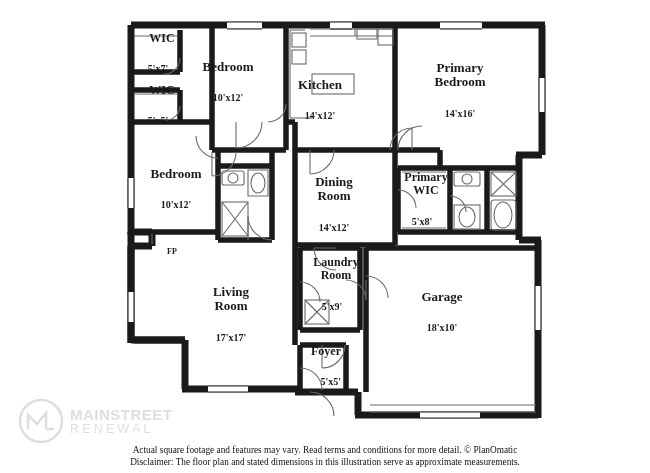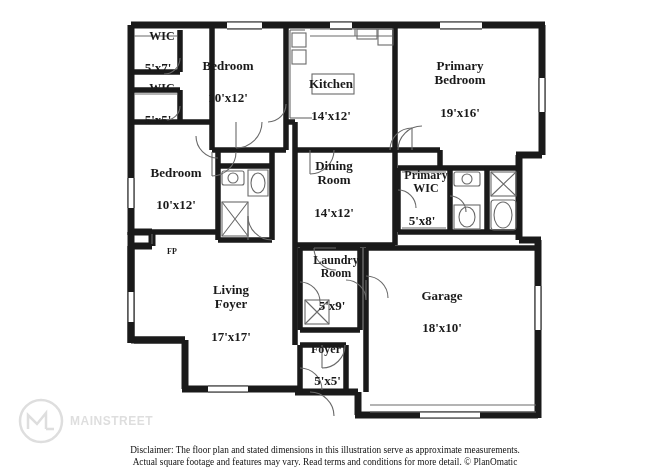--- a/index.html
+++ b/index.html
@@ -32,25 +32,25 @@
     transform: translate(-50%, -50%);
     pointer-events: none;
   }
   .room-label .name {
     display: block;
     font-size: 13px;
     font-weight: bold;
   }
   .room-label .dims {
     display: block;
-    font-size: 13px;
+    font-size: 10px;
     font-weight: bold;
   }
   .small .name { font-size: 12px; margin-left: 8px; }
-  .small .dims { font-size: 13px; }
+  .small .dims { font-size: 10px; }
   .fp-label {
     position: absolute;
     font-size: 8px;
     font-weight: bold;
     font-family: "Liberation Serif", serif;
     color: #1a1a1a;
     transform: translate(-50%, -50%);
   }
   #watermark {
     position: absolute;
@@ -59,21 +59,21 @@
     display: flex;
     align-items: center;
     opacity: 0.22;
   }
   #watermark .wm-text {
     margin-left: 6px;
     line-height: 1.0;
   }
   #watermark .wm-main {
     font-family: "Liberation Sans", sans-serif;
-    font-size: 12px;
+    font-size: 15px;
     font-weight: bold;
     letter-spacing: 0.5px;
     color: #6b6b6b;
     display: block;
   }
   #watermark .wm-sub {
     font-family: "Liberation Sans", sans-serif;
     font-size: 12.5px;
     letter-spacing: 3.2px;
     color: #6b6b6b;
@@ -309,57 +309,57 @@
 <div class="room-label" style="left:228px; top:82px;">
   <span class="name">Bedroom</span>
   <span class="dims">10'x12'</span>
 </div>
 
 <div class="room-label small" style="left:158px; top:105px;">
   <span class="name">WIC</span>
   <span class="dims">5'x5'</span>
 </div>
 
-<div class="room-label" style="left:331px; top:100px;">
+<div class="room-label" style="left:320px; top:100px;">
   <span class="name">Kitchen</span>
   <span class="dims">14'x12'</span>
 </div>
 
 <div class="room-label" style="left:460px; top:90px;">
   <span class="name">Primary
 Bedroom</span>
-  <span class="dims">19'x16'</span>
+  <span class="dims">14'x16'</span>
 </div>
 
 <div class="room-label" style="left:176px; top:189px;">
   <span class="name">Bedroom</span>
   <span class="dims">10'x12'</span>
 </div>
 
-<div class="room-label" style="left:334px; top:190px;">
+<div class="room-label" style="left:334px; top:204px;">
   <span class="name">Dining
 Room</span>
   <span class="dims">14'x12'</span>
 </div>
 
 <div class="room-label small" style="left:422px; top:199px;">
   <span class="name">Primary
 WIC</span>
   <span class="dims">5'x8'</span>
 </div>
 
 <div class="room-label small" style="left:332px; top:284px;">
   <span class="name">Laundry
 Room</span>
   <span class="dims">5'x9'</span>
 </div>
 
 <div class="room-label" style="left:231px; top:314px;">
   <span class="name">Living
-Foyer</span>
+Room</span>
   <span class="dims">17'x17'</span>
 </div>
 
 <div class="room-label" style="left:442px; top:312px;">
   <span class="name">Garage</span>
   <span class="dims">18'x10'</span>
 </div>
 
 <div class="room-label small" style="left:322px; top:366px;text-align:right;">
   <span class="name">Foyer</span>
@@ -369,19 +369,20 @@
 <div class="fp-label" style="left:172px; top:251px;">FP</div>
 
 <div id="watermark">
   <svg width="46" height="46" viewBox="0 0 46 46">
     <circle cx="23" cy="23" r="21" fill="none" stroke="#6b6b6b" stroke-width="2.5"></circle>
     <path d="M10,31 L10,17 L19,26 L28,15 L28,31" fill="none" stroke="#6b6b6b" stroke-width="2.5"></path>
     <path d="M28,31 L36,31" fill="none" stroke="#6b6b6b" stroke-width="2.5"></path>
   </svg>
   <span class="wm-text">
     <span class="wm-main">MAINSTREET</span>
+    <span class="wm-sub">RENEWAL</span>
   </span>
 </div>
 
 <div id="disclaimer">
+  <div>Actual square footage and features may vary. Read terms and conditions for more detail. © PlanOmatic</div>
   <div>Disclaimer: The floor plan and stated dimensions in this illustration serve as approximate measurements.</div>
-  <div>Actual square footage and features may vary. Read terms and conditions for more detail. © PlanOmatic</div>
 </div>
 
 </body></html>

